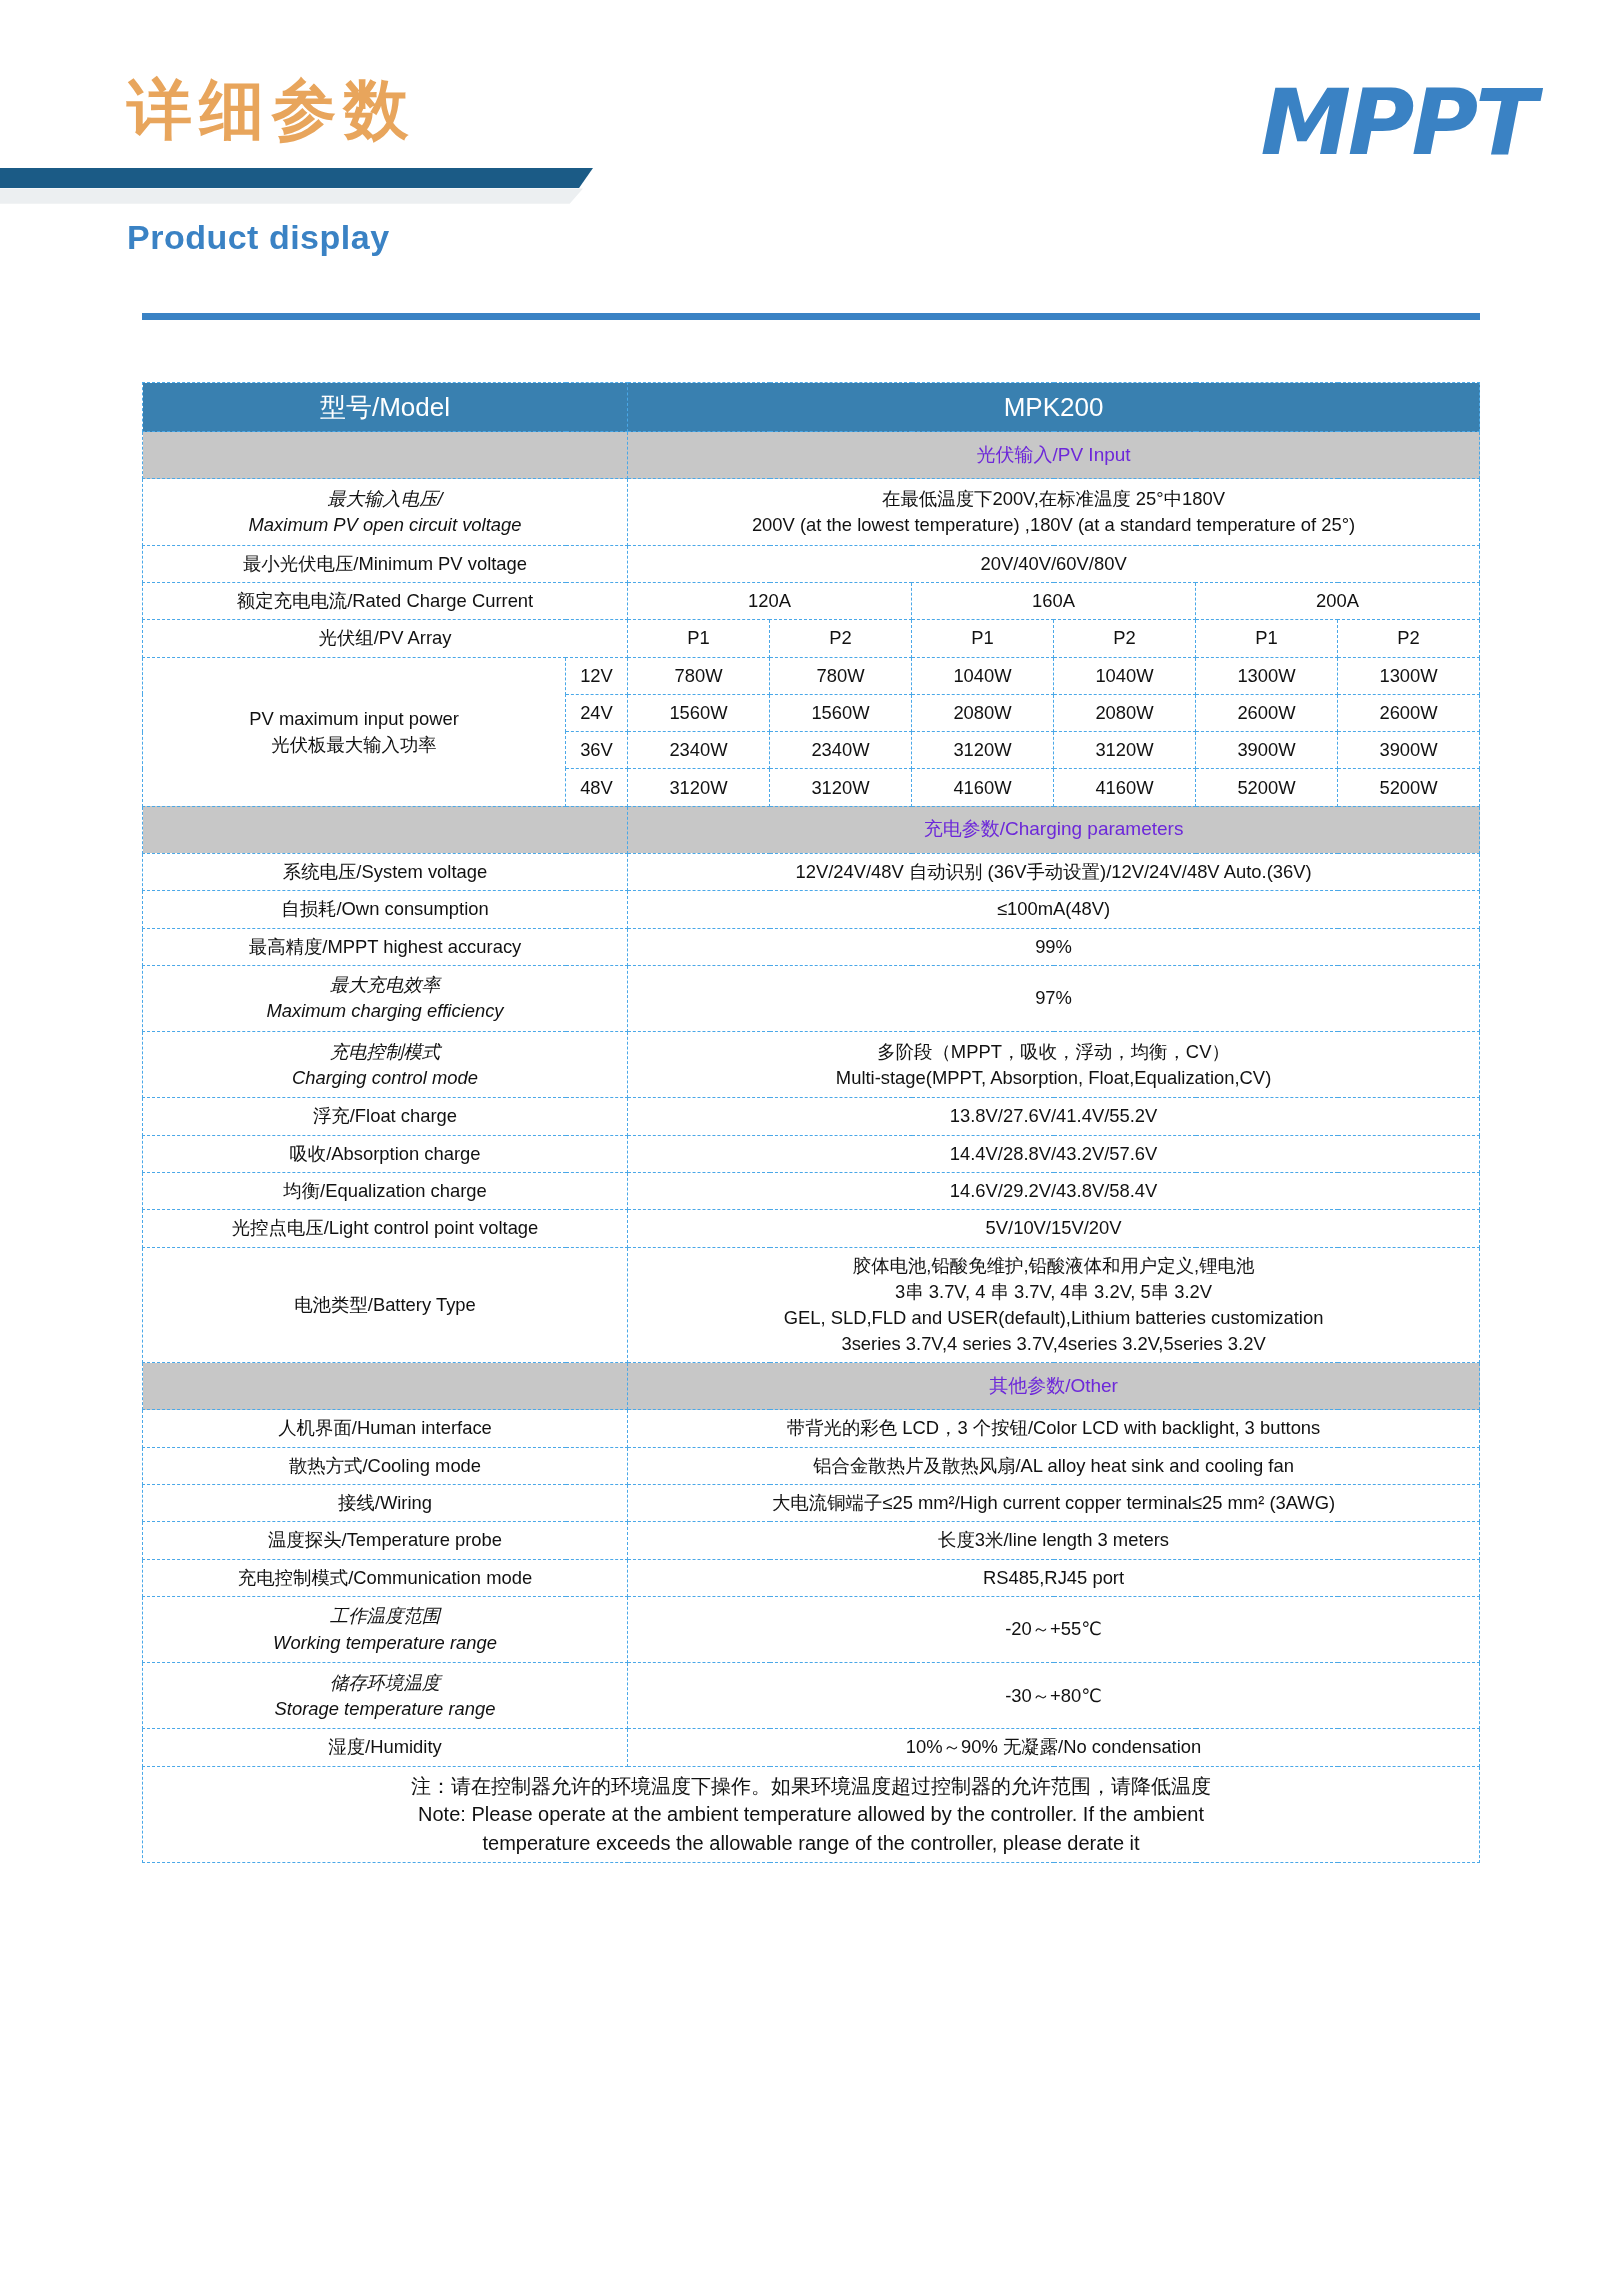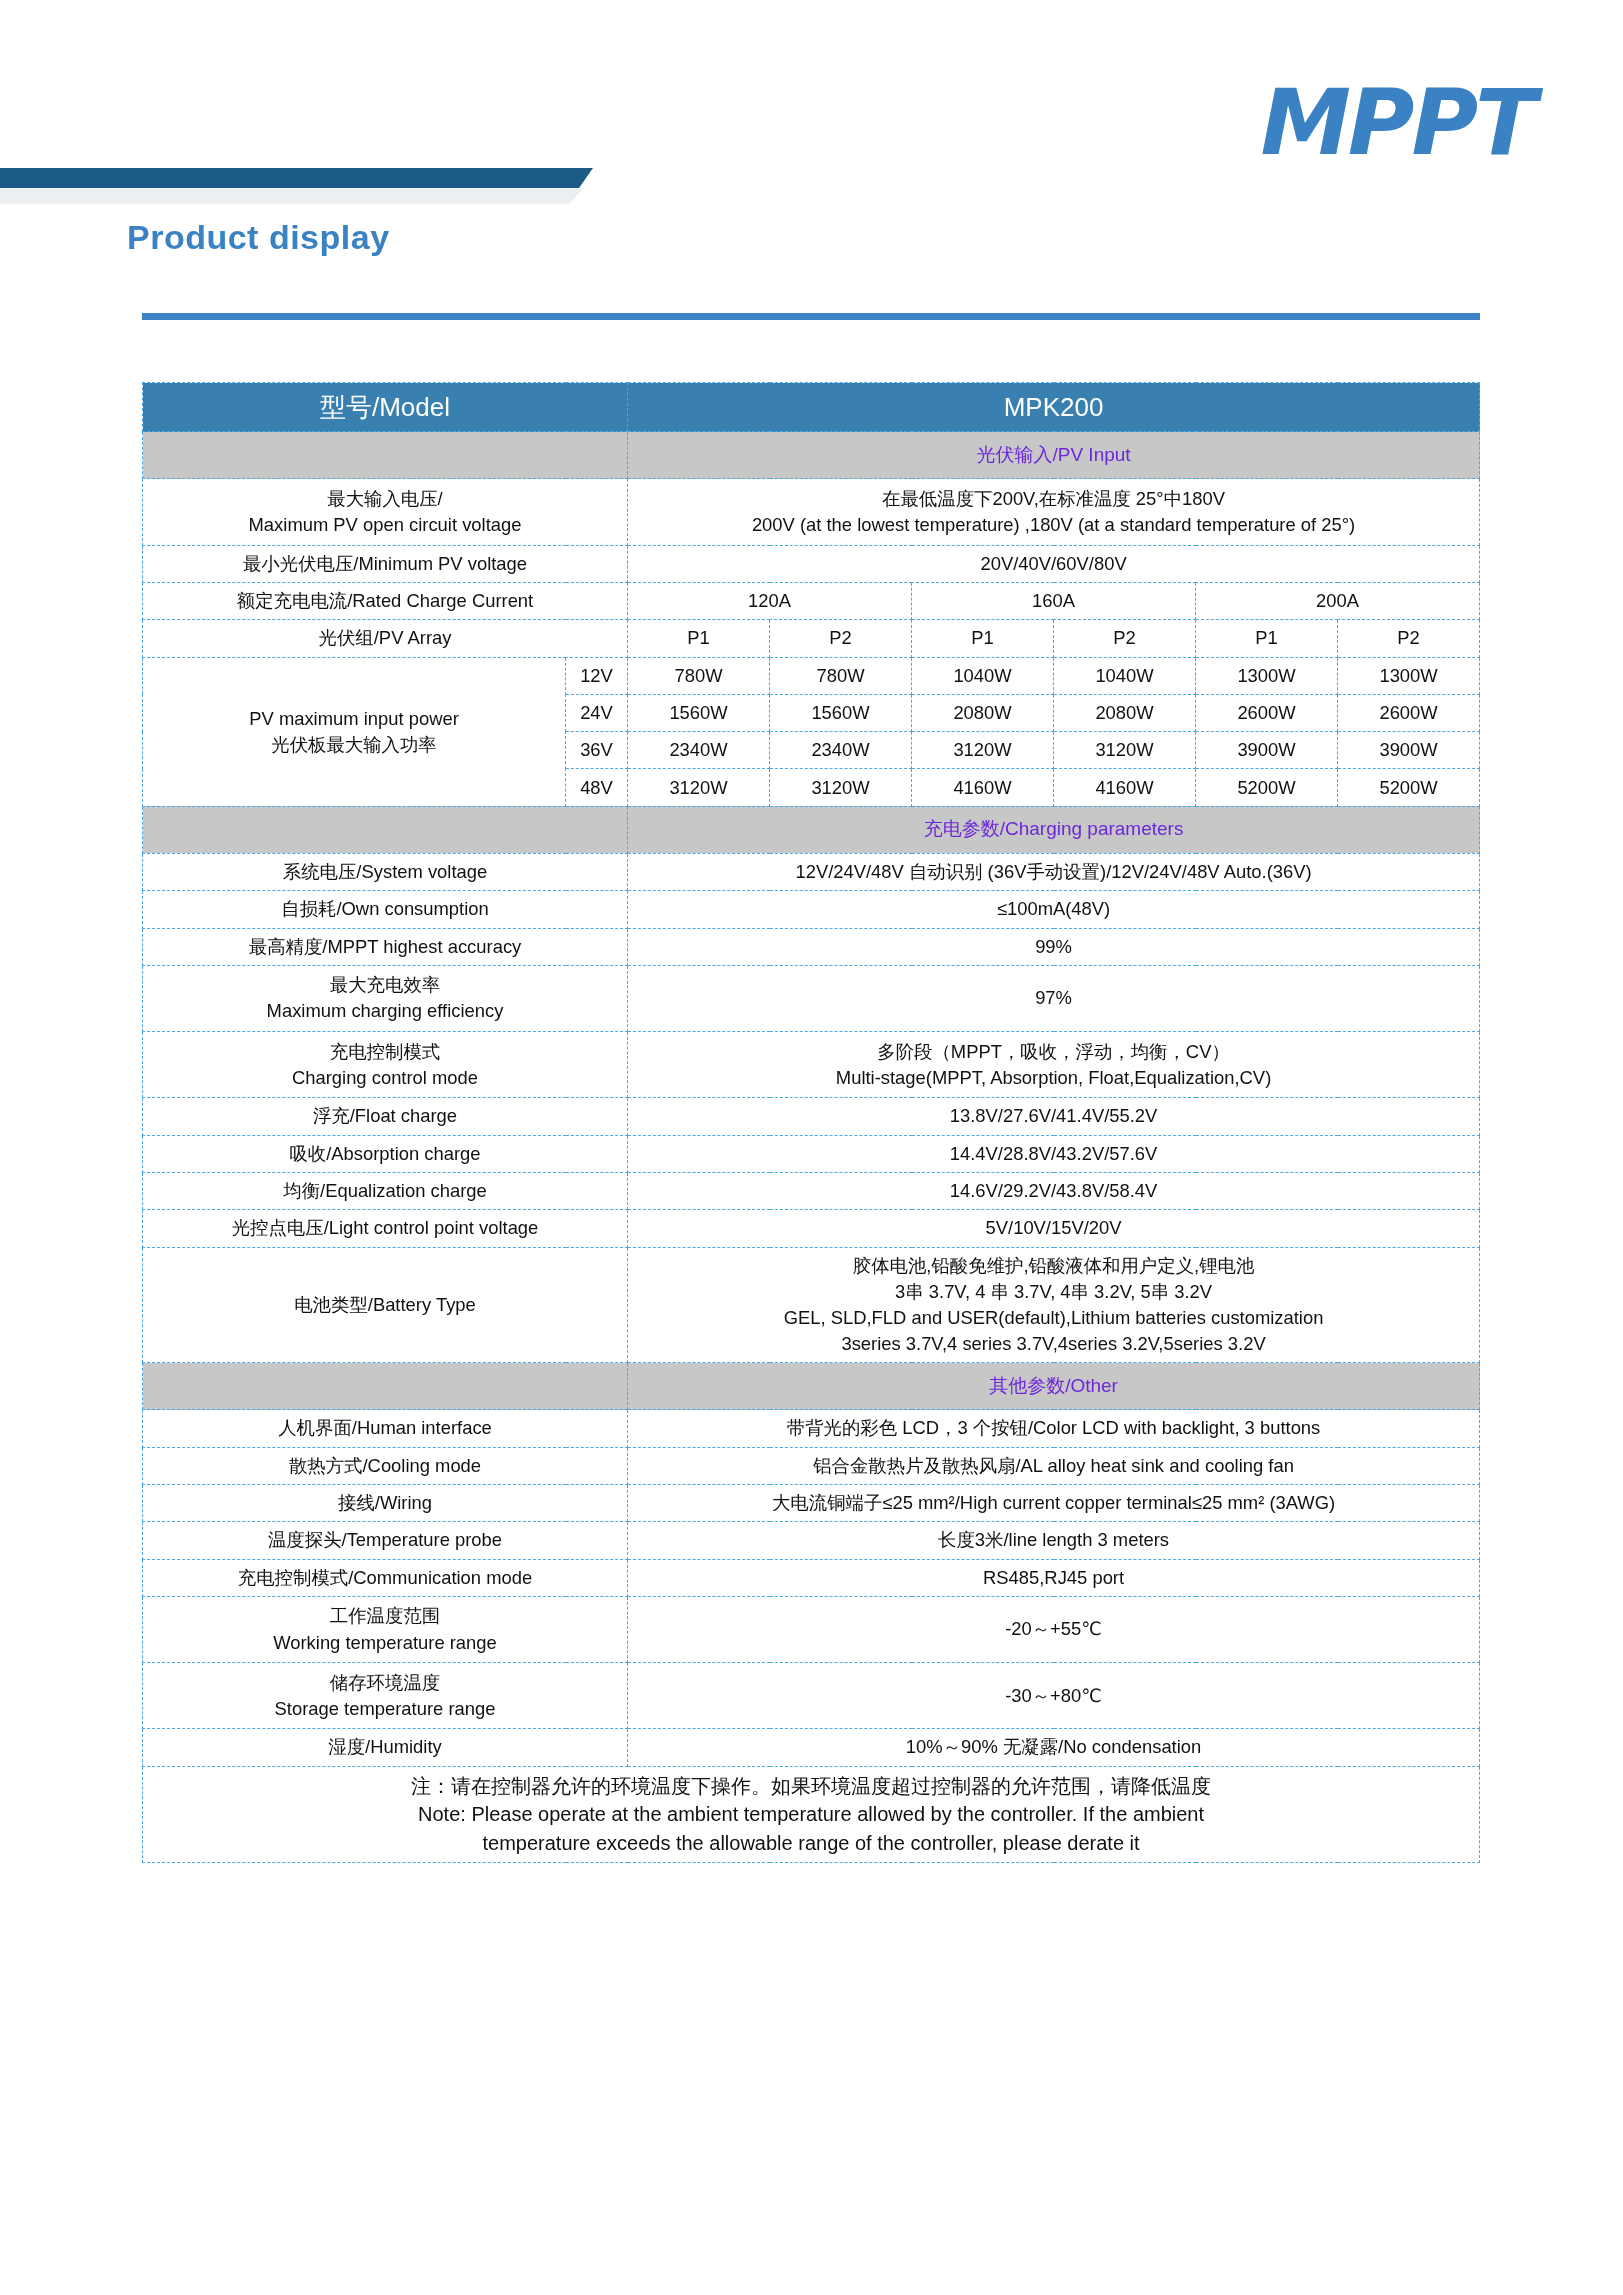--- a/index.html
+++ b/index.html
@@ -139,26 +139,27 @@
     background: #c7c7c7;
     color: #6d28d9;
     font-size: 19px;
     height: 36px;
   }
   td.note {
     padding: 11.2px 31px 14.3px 31px;
     line-height: 1.55;
     font-size: 20px;
   }
-  td.bigpad { height: 55px; }
+  td.bigpad { height: 55px; font-style: italic; }
 </style>
 </head>
 <body>
 
 <div class="header">
+  <div class="cn-title">详细参数</div>
 
   <div class="banner-wrap">
     <div class="banner-bar"></div>
     <div class="banner-shadow"></div>
   </div>
 
   <div class="en-subtitle">Product display</div>
 
   <div class="logo-outline">MPPT</div>
   <div class="logo-top">MPPT</div>

